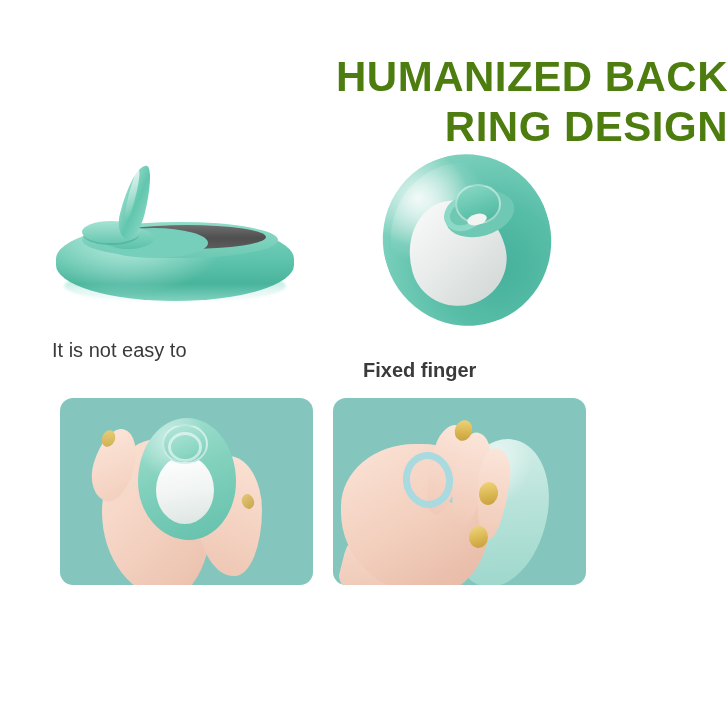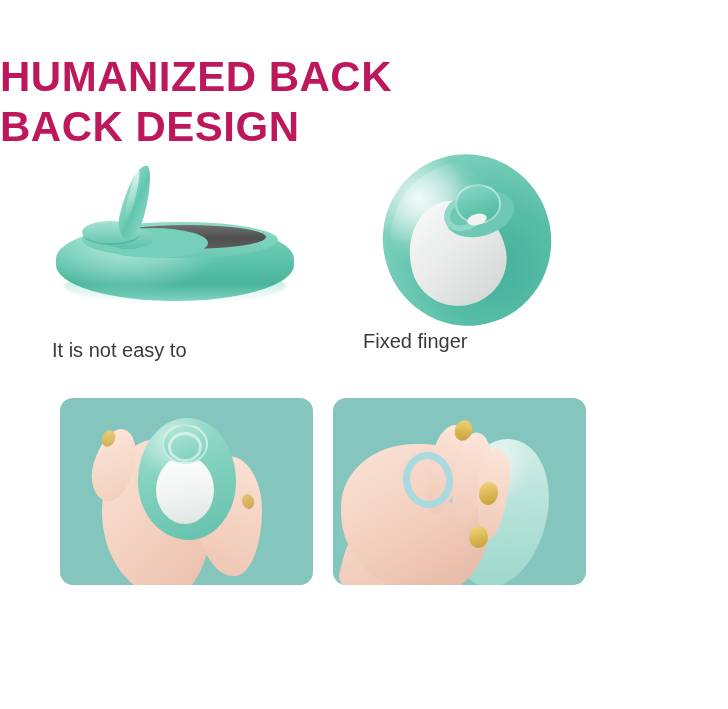--- a/index.html
+++ b/index.html
@@ -14,22 +14,22 @@
     font-family: "Liberation Sans", sans-serif;
     overflow: hidden;
   }
 
   
   .title-block {
     position: absolute;
     top: 52px;
     left: 0;
     width: 728px;
-    text-align: left;
-    color: #be185d;
+    text-align: right;
+    color: #4d7c0f;
     font-size: 42px;
     font-weight: bold;
     line-height: 50px;
     letter-spacing: 0.5px;
   }
   .title-line { display: block; }
 
   
   .render-left {
     position: absolute;
@@ -215,21 +215,21 @@
 
   
   .caption {
     position: absolute;
     color: #3a3a3a;
     font-size: 20px;
     line-height: 25px;
     text-align: left;
   }
   .caption-left  { left: 52px;  top: 338px; width: 240px; }
-  .caption-right { left: 363px; top: 329px; width: 200px; }
+  .caption-right { left: 363px; top: 358px; width: 200px; font-weight: bold; }
 
   
   .photo {
     position: absolute;
     top: 398px;
     width: 253px;
     height: 187px;
     border-radius: 13px;
     overflow: hidden;
     background: #84c6bd;
@@ -399,21 +399,21 @@
     border-right-color: transparent;
     box-sizing: border-box;
     transform: rotate(24deg);
   }
 </style>
 </head>
 <body>
 
 <div class="title-block">
   <span class="title-line">HUMANIZED BACK</span>
-  <span class="title-line">BACK DESIGN</span>
+  <span class="title-line">RING DESIGN</span>
 </div>
 
 <div class="render-left">
   <div class="dev-body-shadow"></div>
   <div class="dev-body"></div>
   <div class="dev-top-face"></div>
   <div class="dev-dark-panel"></div>
   <div class="dev-dark-mask"></div>
   <div class="dev-ring-foot"></div>
   <div class="dev-ring-base"></div>

